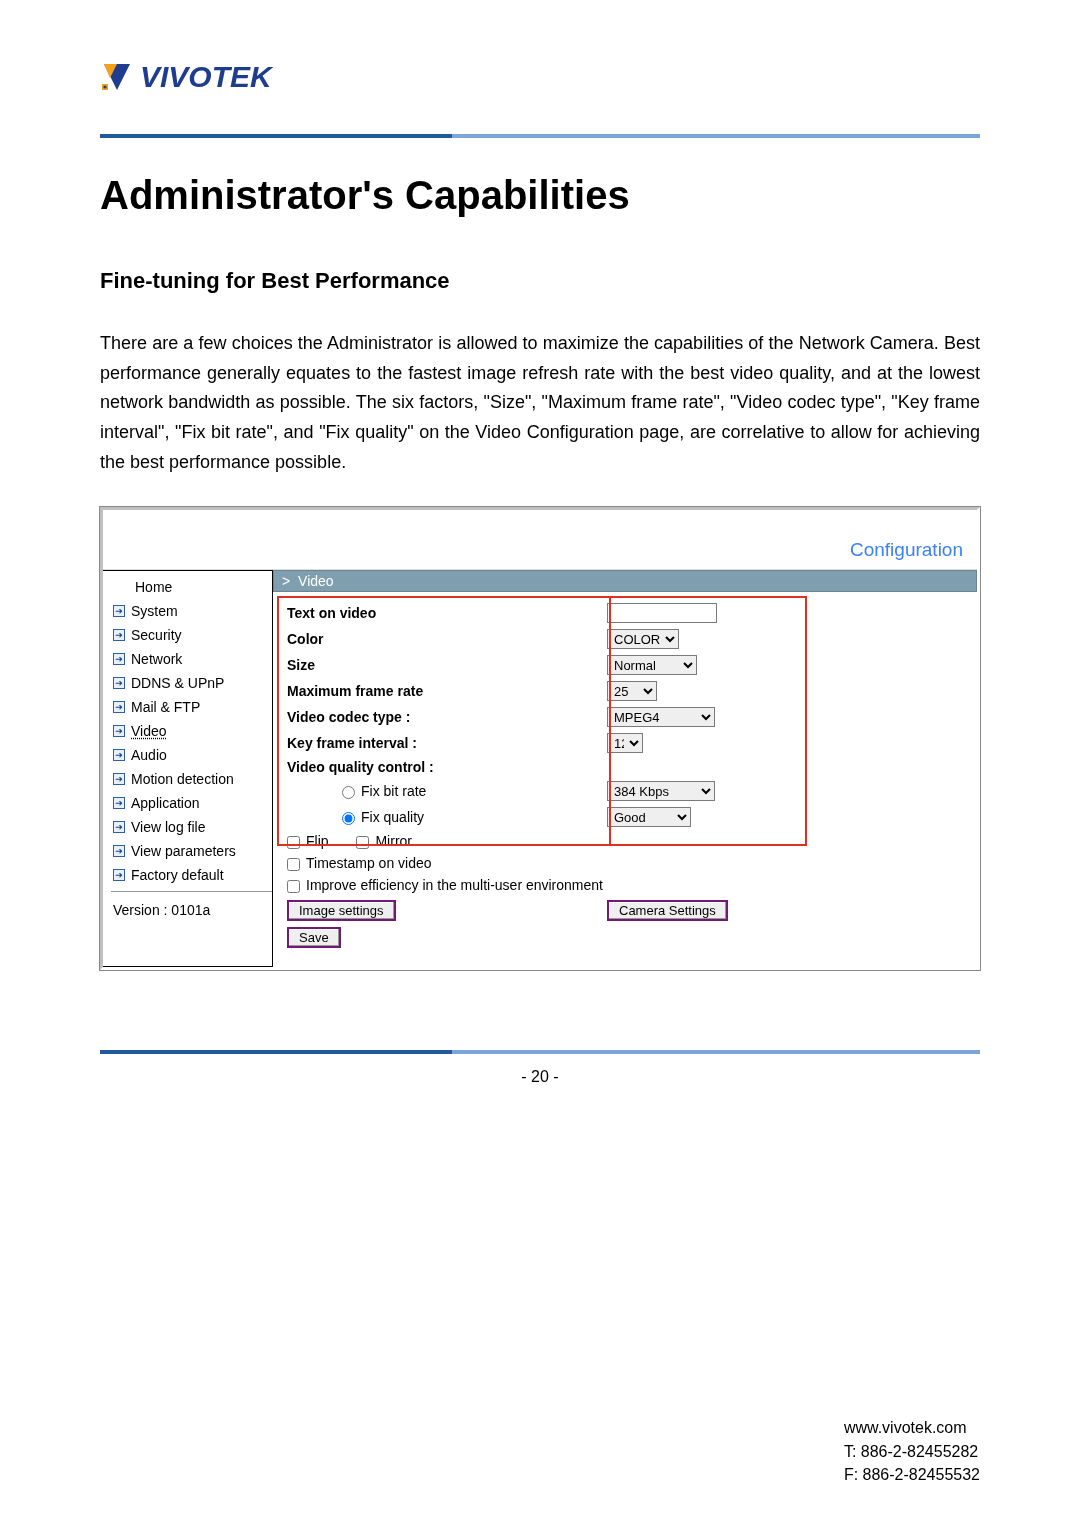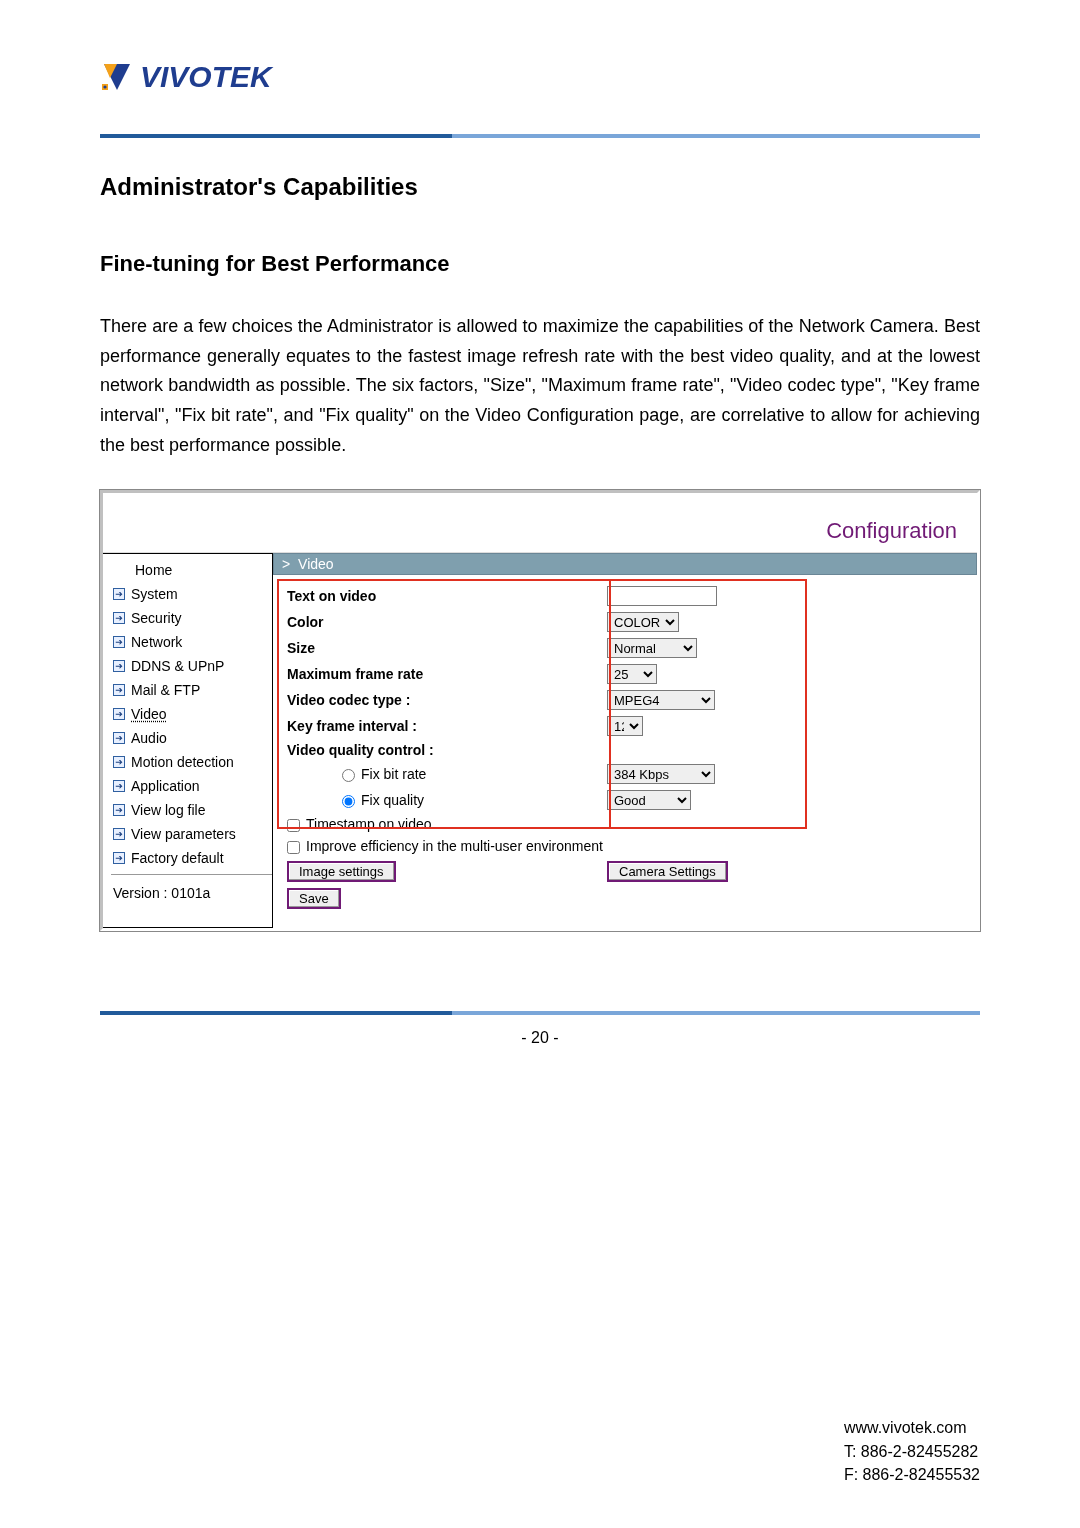--- a/index.html
+++ b/index.html
@@ -23,21 +23,21 @@
     font-style: italic;
     color: #1f3d8f;
     letter-spacing: 0px;
   }
   .rule-top {
     height: 4px; width: 100%;
     background: linear-gradient(to right, #215a9a 0%, #215a9a 40%, #7aa6d9 40%, #7aa6d9 100%);
     margin-bottom: 35px;
   }
   h1.page-title {
-    font-size: 24px; font-weight: bold; margin-bottom: 50px;
+    font-size: 40px; font-weight: bold; margin-bottom: 50px;
     font-family: Verdana, Arial, sans-serif;
   }
   h2.section-title {
     font-size: 22px; font-weight: bold; margin-bottom: 35px;
     font-family: Verdana, Arial, sans-serif;
   }
   p.body-para {
     font-size: 18px; line-height: 1.65; text-align: justify;
     margin-bottom: 30px;
     font-family: Verdana, Arial, sans-serif;
@@ -50,23 +50,23 @@
     outline: 1px solid #888;
     position: relative;
     background: #fff;
     margin-top: 10px;
   }
   .config-header {
     height: 60px; position: relative;
     border-bottom: 1px solid #ddd;
   }
   .config-title {
-    position: absolute; right: 20px; bottom: 8px;
-    color: #701a75; font-family: Arial, sans-serif;
-    font-size: 22px;
+    position: absolute; right: 14px; bottom: 8px;
+    color: #3b82f6; font-family: Arial, sans-serif;
+    font-size: 19px;
   }
   .config-body { display: flex; }
   .sidebar {
     width: 170px; padding: 4px 0 10px 8px;
     font-family: Arial, sans-serif; font-size: 14px;
     border-right: 1px solid #000;
     border-top: 1px solid #000;
     border-bottom: 1px solid #000;
   }
   .sidebar-item {
@@ -258,20 +258,24 @@
         <div class="form-row indent">
           <span class="label"><input type="radio" class="radio" name="q" style=""><span>Fix bit rate</span></span>
           <select class="sel" style="width:108px"><option>384 Kbps</option></select>
         </div>
         <div class="form-row indent">
           <span class="label"><input type="radio" class="radio" name="q" checked="" style=""><span>Fix quality</span></span>
           <select class="sel" style="width:84px"><option>Good</option></select>
         </div>
 
         <div class="checks-row">
+          <label><input type="checkbox" class="chk" style=""><span>Flip</span></label>
+          <label><input type="checkbox" class="chk" style=""><span>Mirror</span></label>
+        </div>
+        <div class="checks-row">
           <label><input type="checkbox" class="chk" style=""><span>Timestamp on video</span></label>
         </div>
         <div class="checks-row">
           <label><input type="checkbox" class="chk" style=""><span>Improve efficiency in the multi-user environment</span></label>
         </div>
 
         <div class="form-row" style="padding-top:4px;">
           <span style="width:320px; display:inline-block;">
             <button class="btn">Image settings</button>
           </span>

